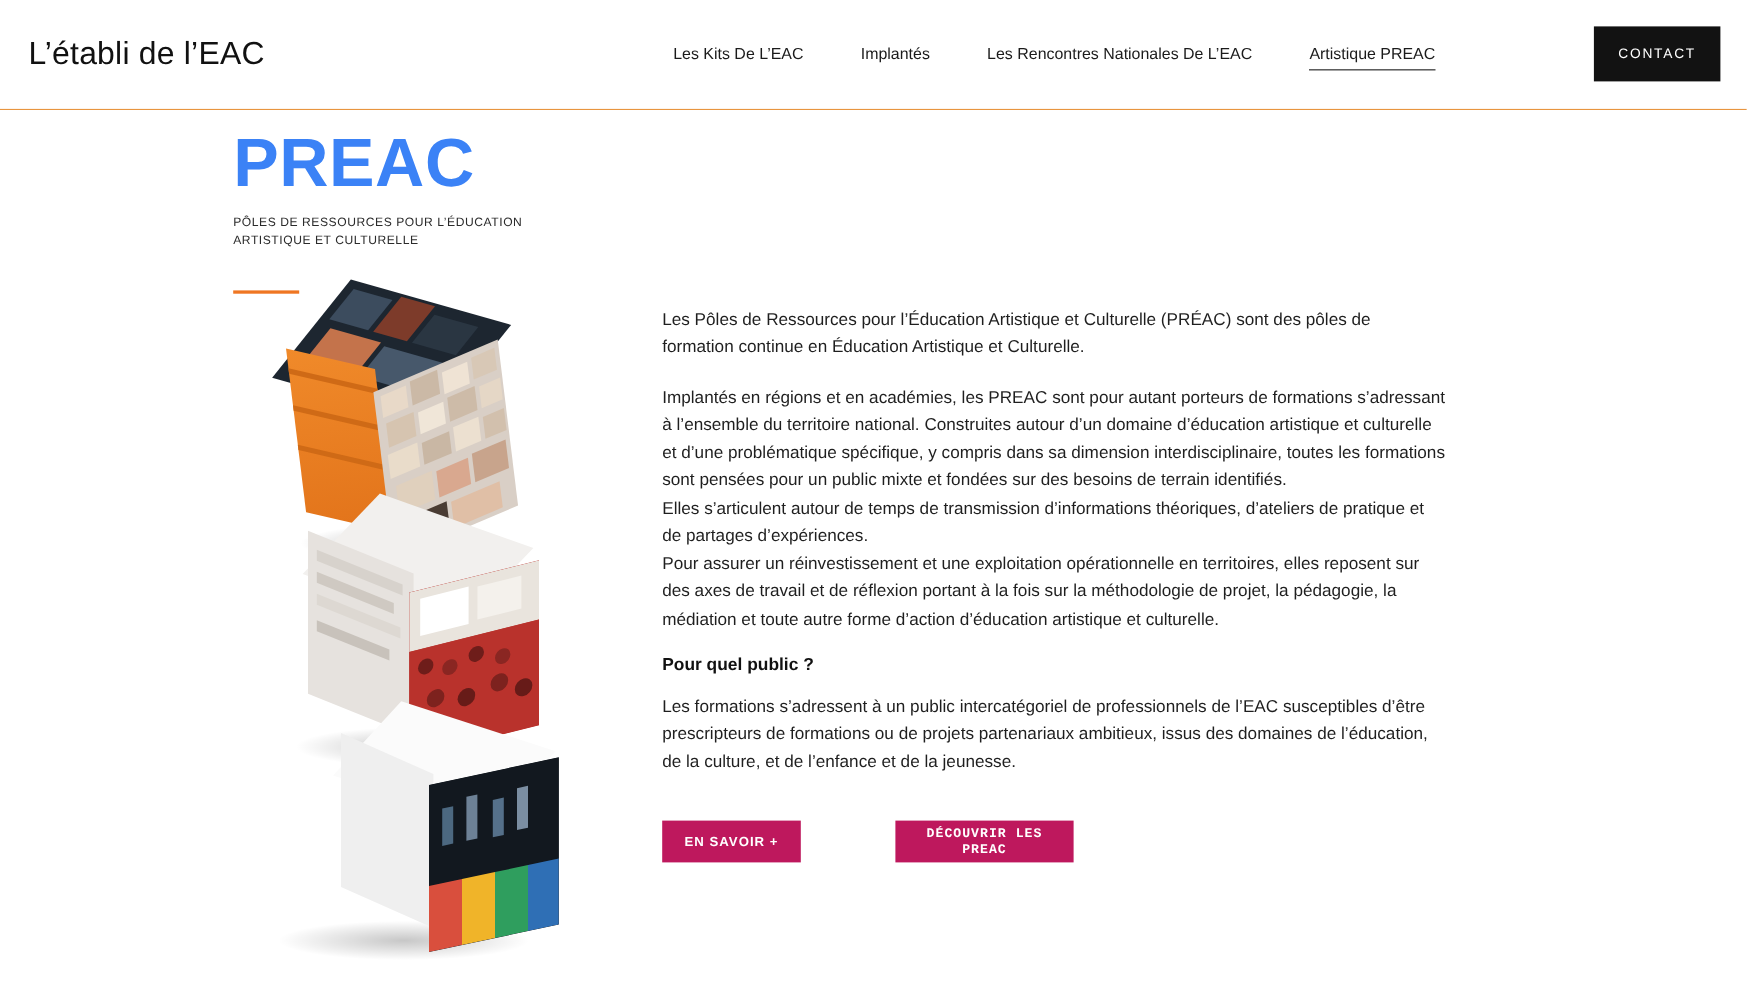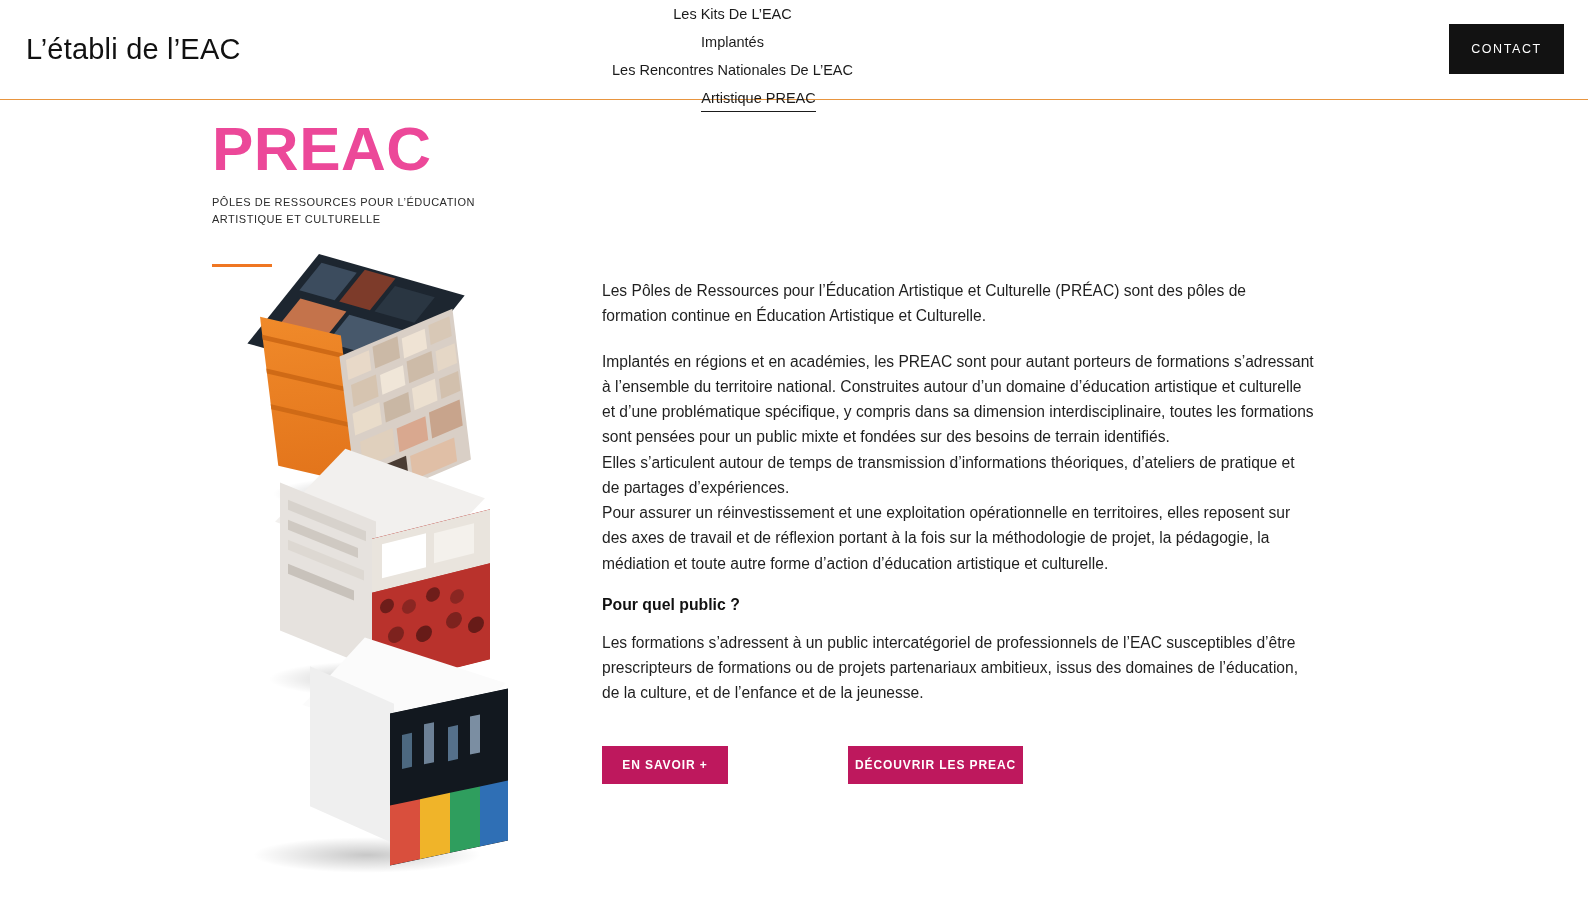--- a/index.html
+++ b/index.html
@@ -34,21 +34,20 @@
     white-space: nowrap;
   }
   .nav {
     position: absolute;
     left: 612px;
     top: 0;
     height: 100px;
     display: flex;
     align-items: center;
     gap: 0;
-    flex-direction: column;
   }
   .nav-item {
     font-size: 14.5px;
     color: #1b1b1b;
     text-decoration: none;
     white-space: nowrap;
     padding: 6px 0;
     margin-right: 52px;
     cursor: pointer;
   }
@@ -91,21 +90,21 @@
     flex: 0 0 auto;
   }
 
   
   .preac-title {
     font-size: 62px;
     font-weight: 700;
     letter-spacing: 0.5px;
     line-height: 1;
     margin: 0 0 14px 0;
-    color: #ec4899;
+    color: #3b82f6;
   }
   .preac-sub {
     font-size: 11px;
     letter-spacing: 0.5px;
     line-height: 1.55;
     color: #2b2b2b;
     max-width: 330px;
     text-transform: uppercase;
   }
   .rule {
@@ -218,21 +217,21 @@
     font-weight: 700;
     letter-spacing: 0.9px;
     height: 38px;
     display: inline-flex;
     align-items: center;
     justify-content: center;
     cursor: pointer;
     font-family: "Liberation Sans", sans-serif;
   }
   .cta-1 { width: 126px; }
-  .cta-2 { width: 175px; margin-left: 120px; }
+  .cta-2 { width: 162px; margin-left: 86px; font-family: Liberation Mono, monospace; }
 </style>
 </head>
 <body>
 
 <header class="site-header">
   <div class="brand">L’établi de l’EAC</div>
 
   <nav class="nav">
     <a class="nav-item">Les Kits De L’EAC</a>
     <a class="nav-item">Implantés</a>

